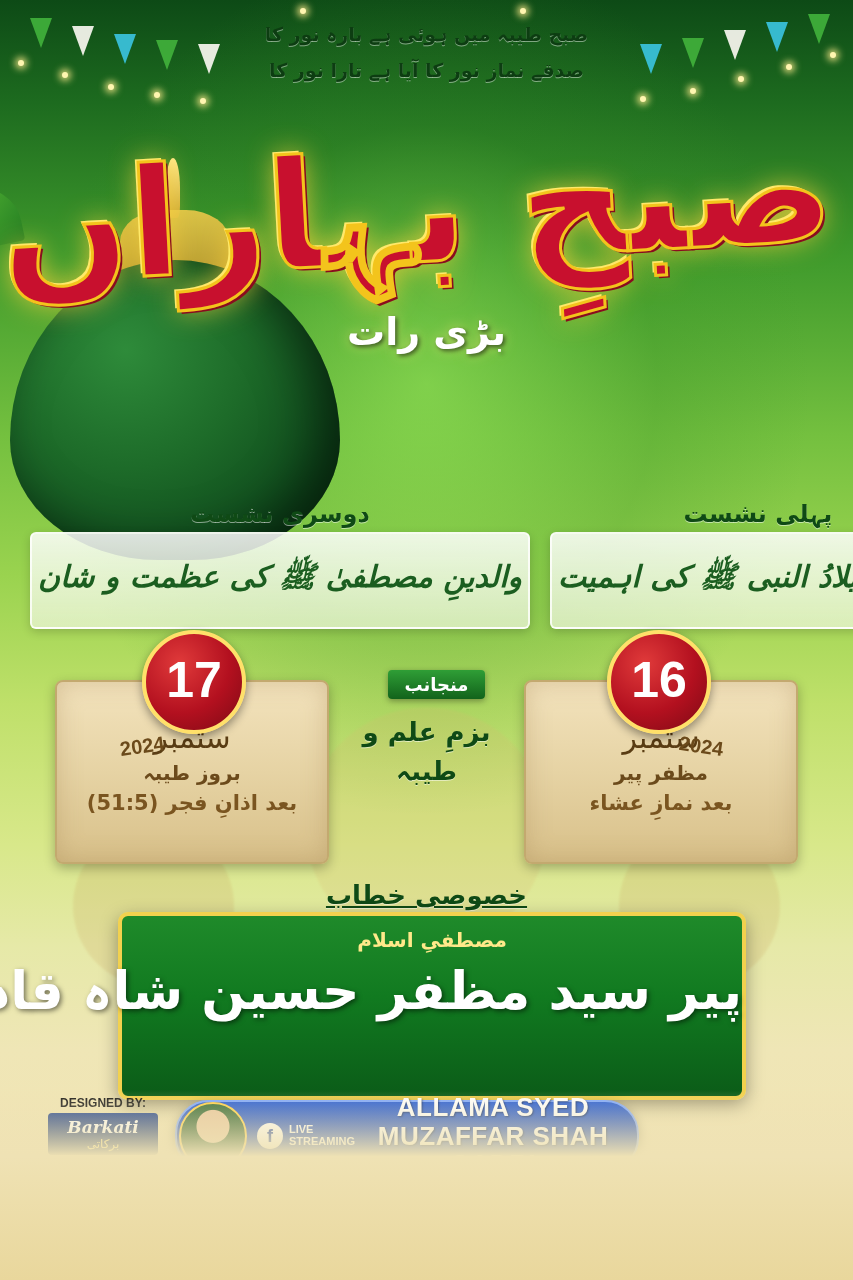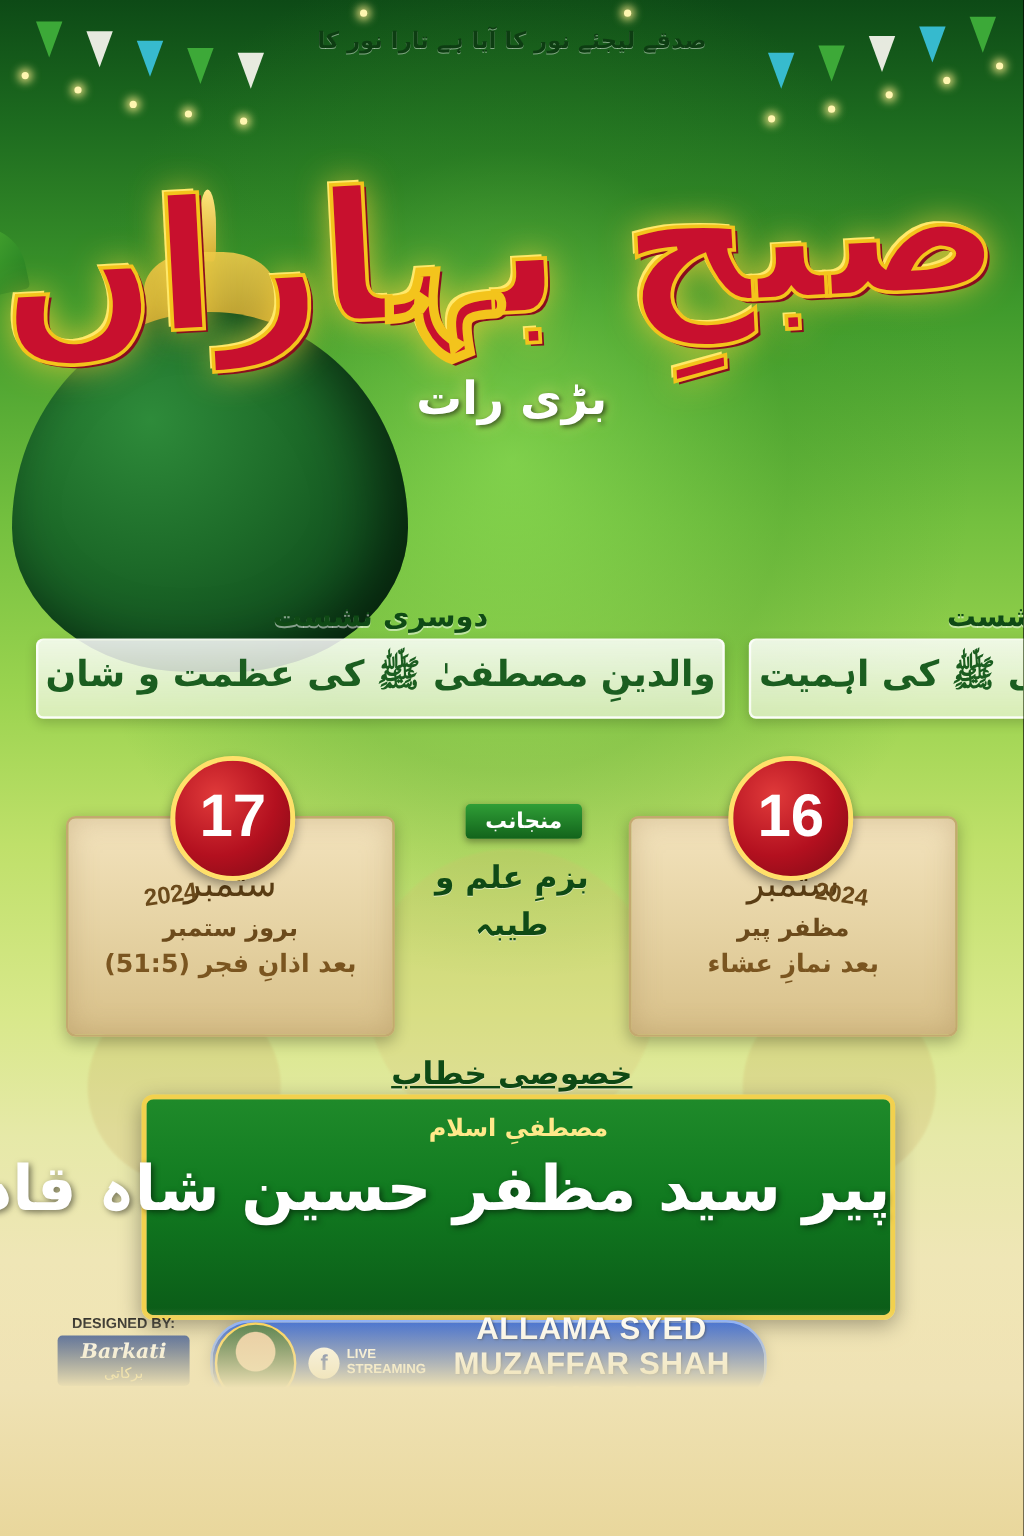--- a/index.html
+++ b/index.html
@@ -182,22 +182,23 @@
     font-size: 24px;
     font-weight: bold;
     color: #0f4a15;
     text-shadow: 0 1px 0 rgba(255,255,255,0.5);
     margin-bottom: 4px;
   }
   .session-box {
     background: linear-gradient(180deg, rgba(255,255,255,0.85), rgba(235,245,215,0.75));
     border: 2px solid rgba(255,255,255,0.8);
     border-radius: 6px;
-    padding: 10px 6px;
+    padding: 25px 6px;
     box-shadow: 0 3px 10px rgba(0,0,0,0.18);
+    font-style: italic;
   }
   .session-box span {
     font-size: 30px;
     font-weight: bold;
     color: #1b5e20;
   }
 
   
   .scrolls {
     position: absolute;
@@ -472,21 +473,22 @@
     <div class="bulb" style="left:640px; top:96px;"></div>
     <div class="bulb" style="left:690px; top:88px;"></div>
     <div class="bulb" style="left:738px; top:76px;"></div>
     <div class="bulb" style="left:786px; top:64px;"></div>
     <div class="bulb" style="left:830px; top:52px;"></div>
     <div class="bulb" style="left:300px; top:8px;"></div>
     <div class="bulb" style="left:520px; top:8px;"></div>
   </div>
 
   <div class="couplet">
-    <div class="urdu">صدقے لیجئے نور کا آیا ہے تارا نور کا</div>
+    <div class="urdu">صبح طیبہ میں ہوئی ہے بارہ نور کا</div>
+    <div class="urdu">صدقے نماز نور کا آیا ہے تارا نور کا</div>
   </div>
 
   <div class="title-wrap">
     <span class="title-main urdu">جشنِ صبحِ بہاراں</span>
   </div>
   <div class="title-sub">
     <span class="urdu">بڑی رات</span>
   </div>
 
   <div class="sessions">
@@ -500,21 +502,21 @@
       <div class="session-label urdu">پہلی نشست</div>
       <div class="session-box">
         <span class="urdu">محفلِ میلادُ النبی ﷺ کی اہمیت</span>
       </div>
     </div>
   </div>
 
   <div class="scrolls">
     <div class="scroll left">
       <div class="d-month urdu">ستمبر</div>
-      <div class="d-day urdu">بروز ستمبر</div>
+      <div class="d-day urdu">بروز طیبہ</div>
       <div class="d-time urdu">بعد اذانِ فجر (5:15)</div>
     </div>
     <div class="daybadge left">17</div>
 
     <div class="scroll right">
       <div class="d-month urdu">ستمبر</div>
       <div class="d-day urdu">مظفر پیر</div>
       <div class="d-time urdu">بعد نمازِ عشاء</div>
     </div>
     <div class="daybadge right">16</div>

